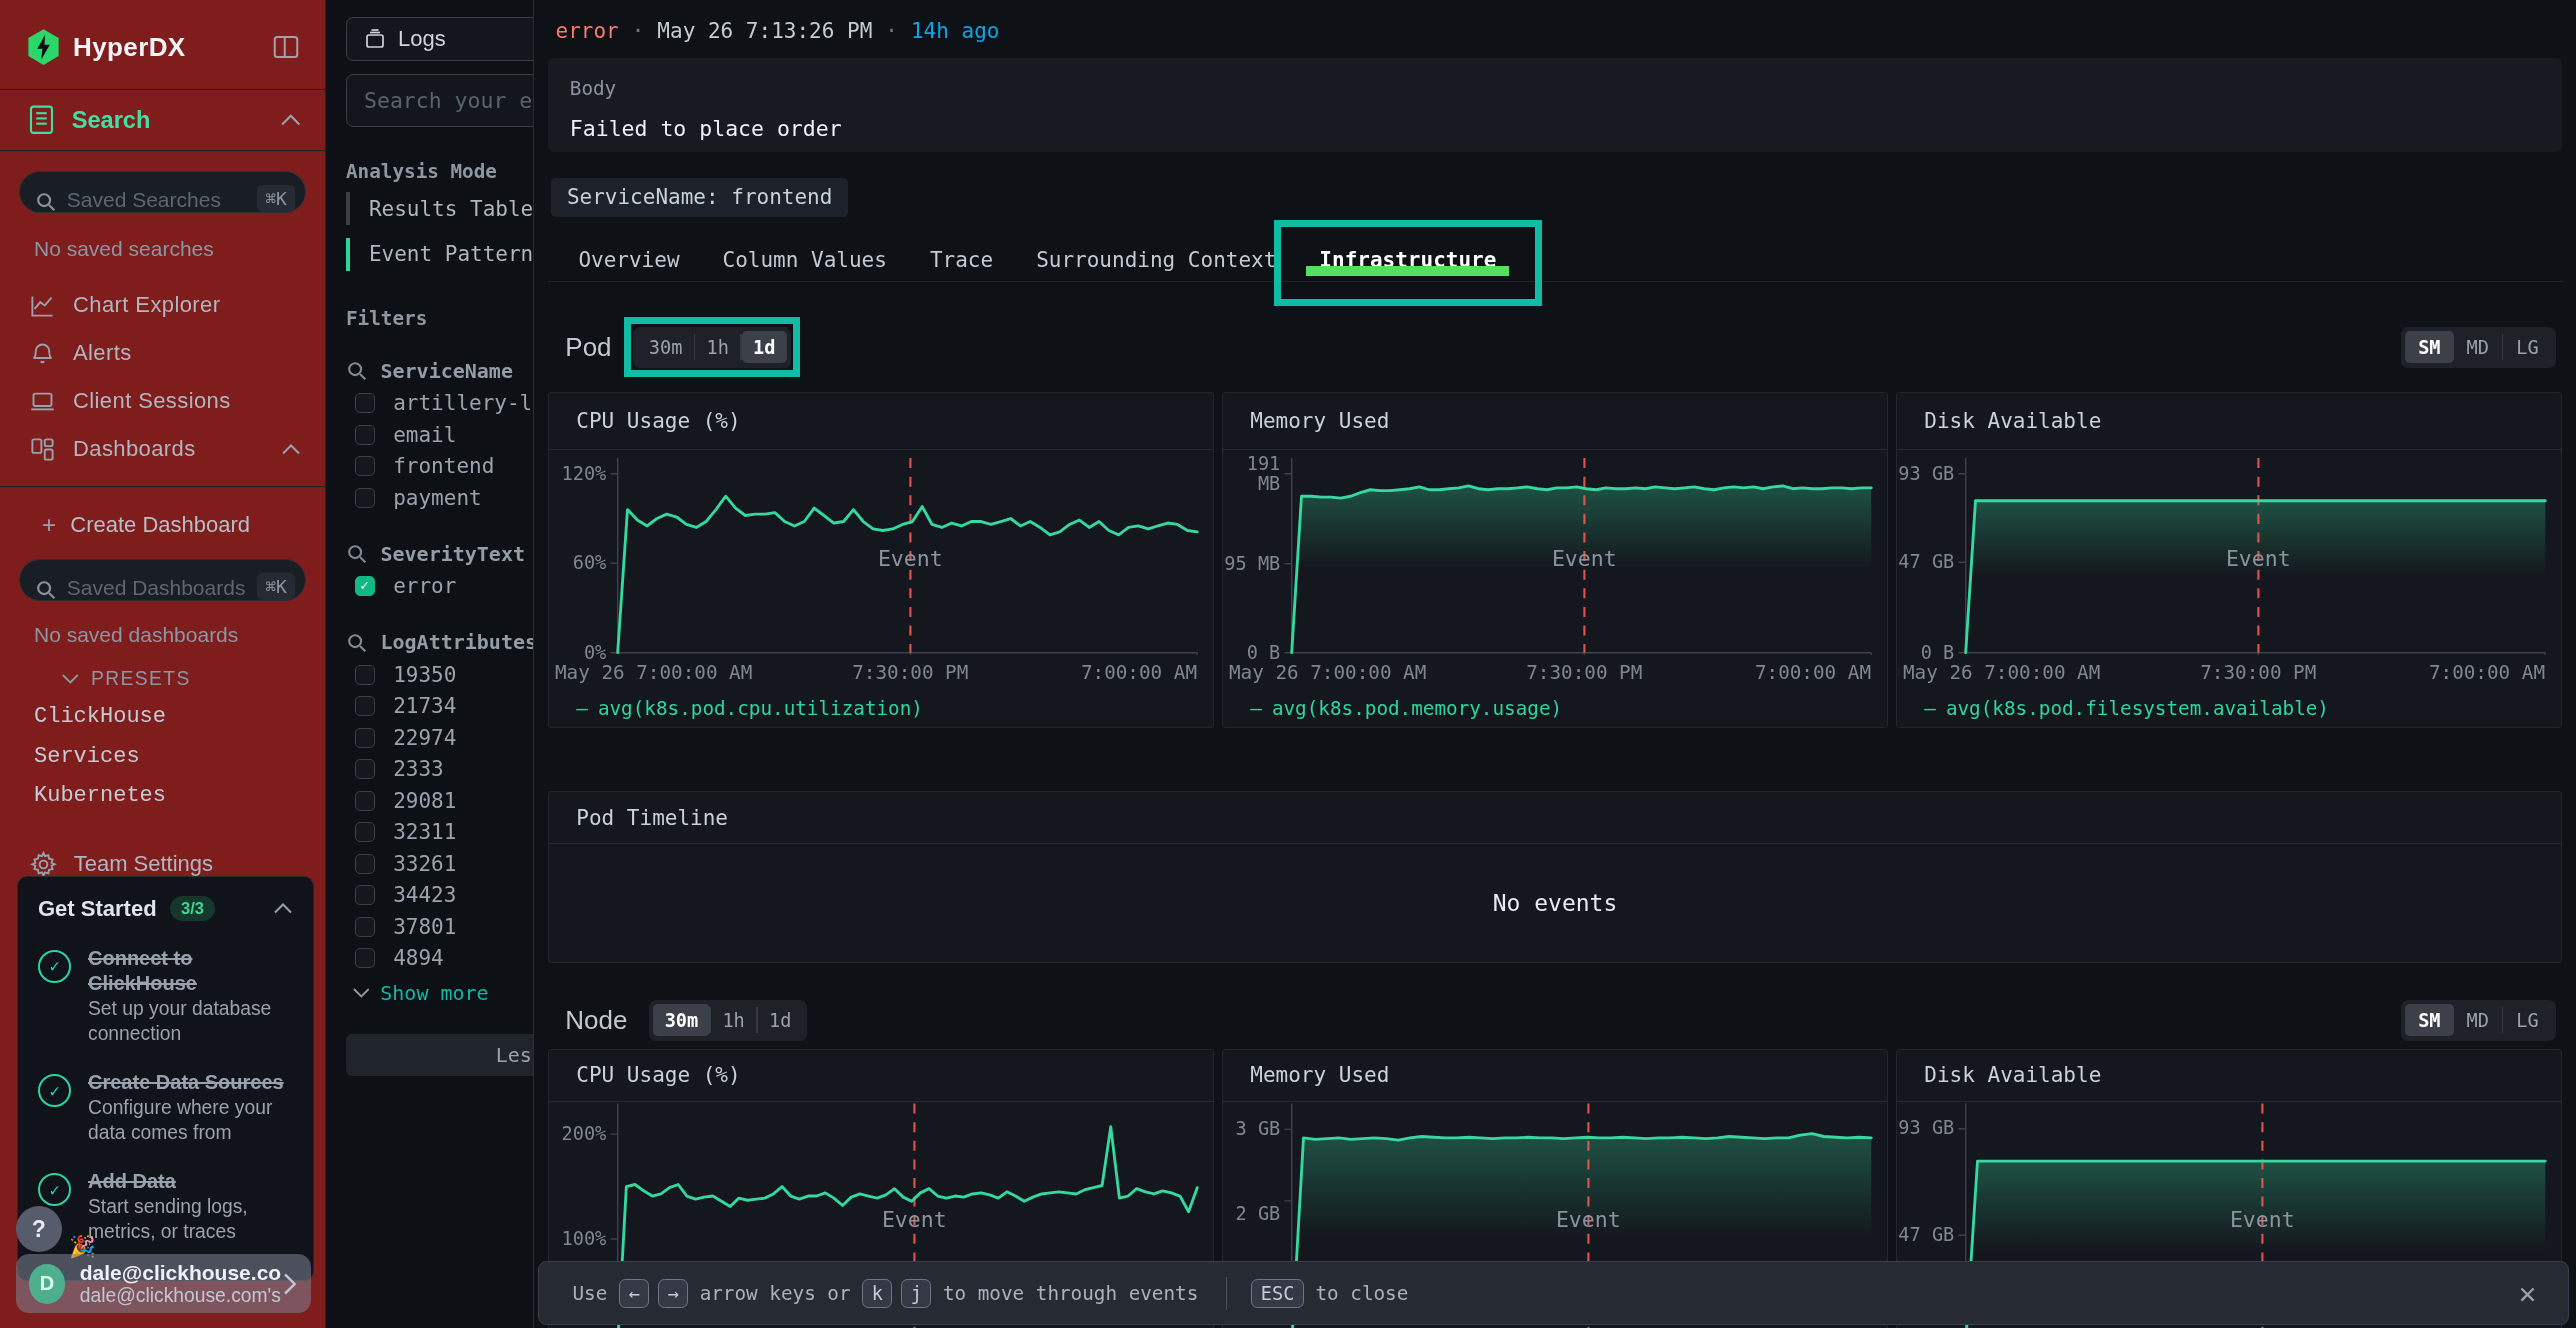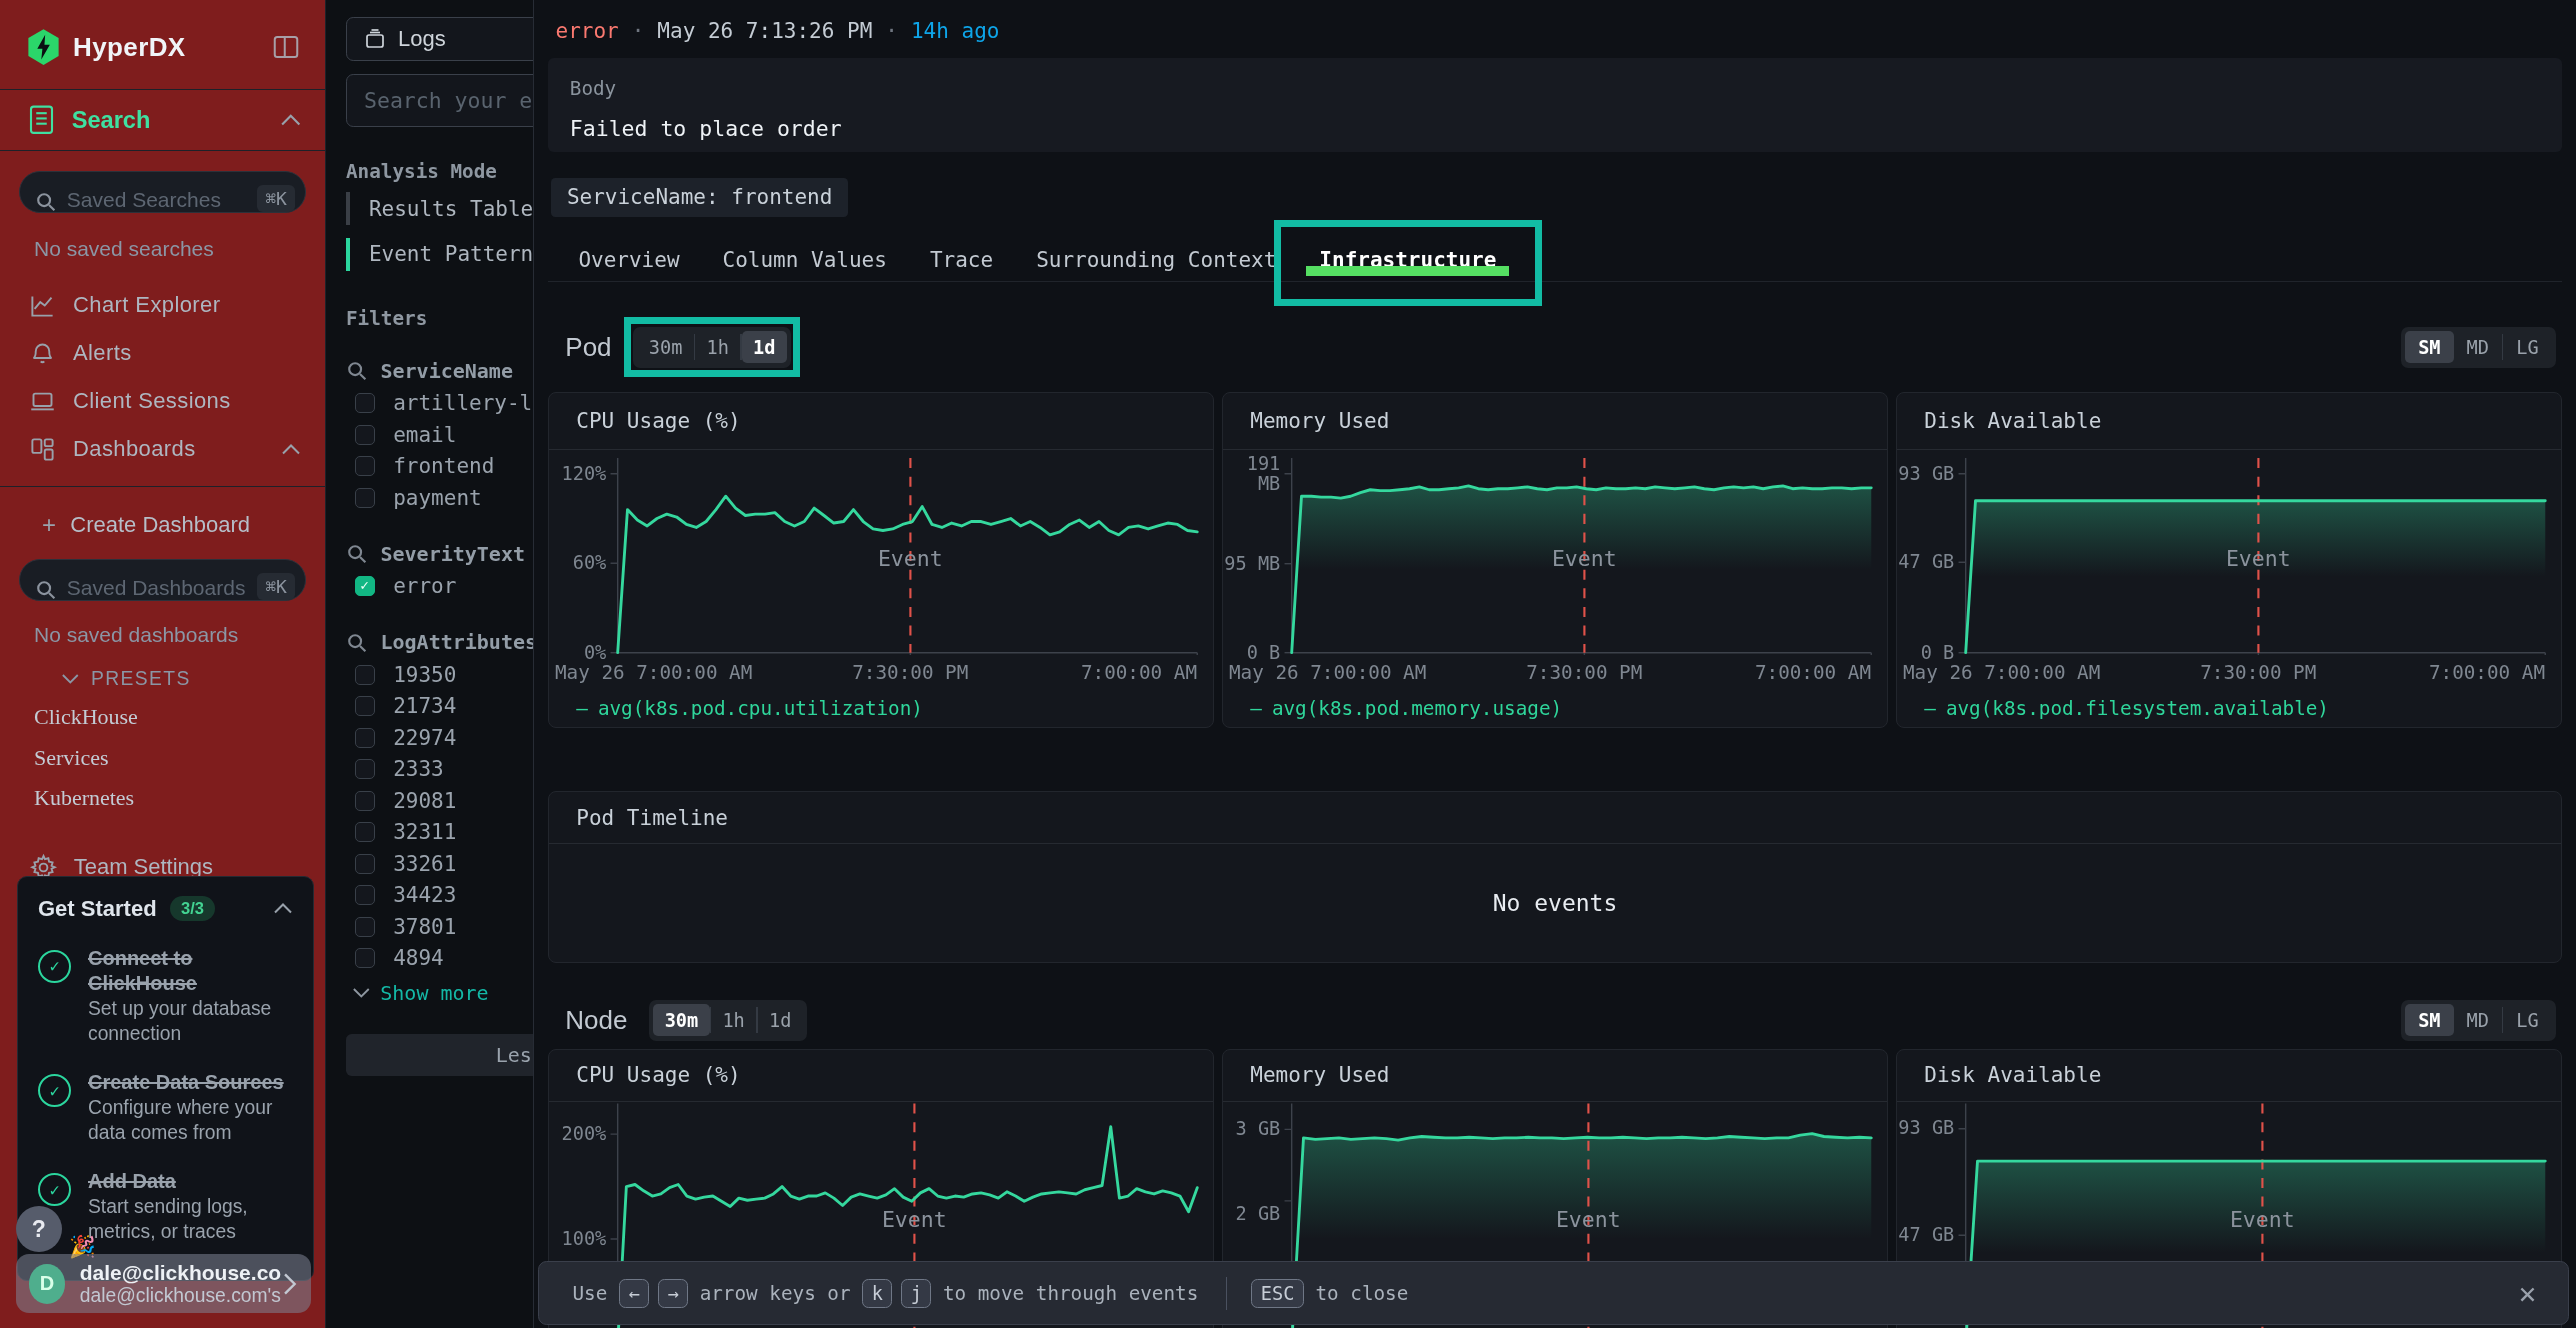--- a/index.html
+++ b/index.html
@@ -26,21 +26,21 @@
             font-family:"Liberation Sans",sans-serif;font-size:22px;color:#aeb6c0;letter-spacing:0.4px;}
   .nav-item .txt{margin-left:17px;text-align:right;}
   .nav-item .chev{margin-left:auto;}
   .side-sep{border-top:0.7px solid #1d2129;margin-top:13px;}
   .create-dash{display:flex;align-items:center;padding:24px 0 0 42px;
                font-family:"Liberation Sans",sans-serif;font-size:22px;color:#b6bec8;}
   .create-dash .plus{margin-right:14.3px;font-size:24px;color:#9aa3ad;}
   .presets-row{display:flex;align-items:center;padding:21.5px 0 0 37px;
                font-family:"Liberation Sans",sans-serif;font-size:19.3px;color:#7f markets;margin-left:24px;}
   .presets-row .txt{color:#8b96a5;letter-spacing:1.4px;margin-left:11.4px;}
-  .preset-link{font-family:Liberation Serif, serif;font-size:22px;color:#c3cbd4;padding:14.3px 0 0 34px;}
+  .preset-link{font-family:Liberation Mono, monospace;font-size:22px;color:#c3cbd4;padding:14.3px 0 0 34px;}
   .team-settings{display:flex;align-items:center;padding:42px 0 0 29px;
                  font-family:"Liberation Sans",sans-serif;font-size:22px;color:#aeb6c0;}
   .team-settings .txt{margin-left:15.7px;}
 
   .gs-card{position:absolute;left:17px;right:11.4px;top:876px;height:405px;background:#101319;
            border:0.7px solid #252a32;border-radius:10px;padding:18.6px 20px;}
   .gs-head{display:flex;align-items:center;}
   .gs-title{font-family:"Liberation Sans",sans-serif;font-weight:bold;font-size:22px;color:#dfe5ec;}
   .gs-badge{margin-left:13px;background:#16382c;color:#43d392;font-family:"Liberation Sans",sans-serif;
             font-weight:bold;font-size:16.5px;border-radius:715px;padding:2.9px 11.4px;}
@@ -115,21 +115,21 @@
   .sect-label{font-family:"Liberation Sans",sans-serif;font-size:26px;color:#c2c9d1;}
   .seg{position:relative;display:flex;align-items:center;background:#1e2228;border-radius:7.2px;padding:4.3px;margin-left:21.5px;}
   .seg .opt{font-size:18.6px;color:#9aa2ab;padding:5.7px 11.4px;border-radius:5px;position:relative;}
   .seg .opt.active{background:#3b4049;color:#ffffff;font-weight:bold;}
   .seg .divider{width:1.4px;height:26px;background:#343a43;}
   .seg .annot{top:-9.3px;left:-9.3px;right:-9.3px;bottom:-9.3px;}
   .sizes{margin-left:auto;}
   .sizes .opt{padding:5.7px 13px;}
 
   .charts{display:grid;grid-template-columns:1fr 1fr 1fr;gap:8.6px;margin-top:20px;}
-  .card{background:#14171d;border:0.7px solid #22262d;border-radius:8px;display:flex;flex-direction:column;overflow:hidden;}
+  .card{background:#14171d;border:0.7px solid #22262d;border-radius:3px;display:flex;flex-direction:column;overflow:hidden;}
   .card-head{height:57px;display:flex;align-items:center;padding-left:27px;border-bottom:1.4px solid #262a31;flex:0 0 auto;}
   .card-title{font-size:21px;color:#c9d1d9;}
   .chart-card{height:336px;}
   .chart-card.node{height:472px;}
   .plot{position:relative;flex:0 0 auto;height:205px;}
   .chart-card.node .plot{height:401px;}
   .csvg{position:absolute;left:0;top:0;}
   .ytick{position:absolute;transform:translateY(-50%);text-align:right;font-size:18.6px;color:#7f8791;line-height:1.1;}
   .evlabel{position:absolute;transform:translate(-50%,-50%);font-size:21.5px;color:#8b939d;}
   .xrow{position:relative;height:33px;flex:0 0 auto;}

